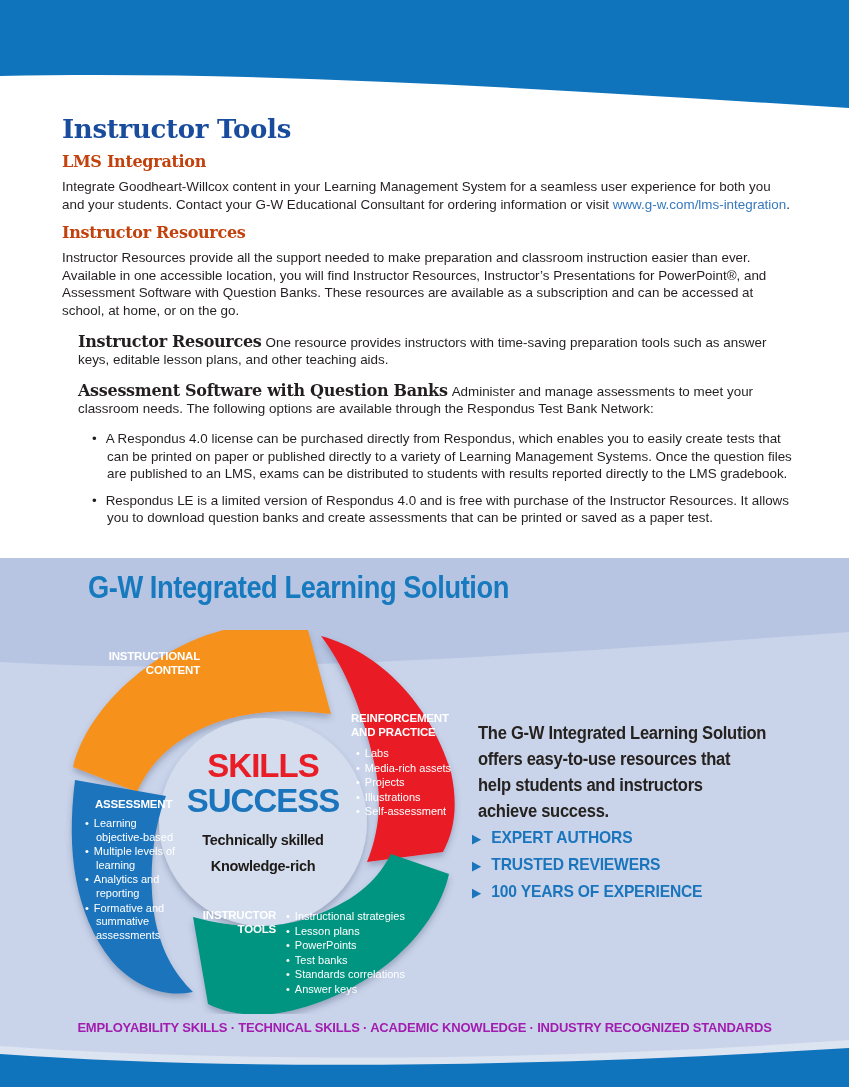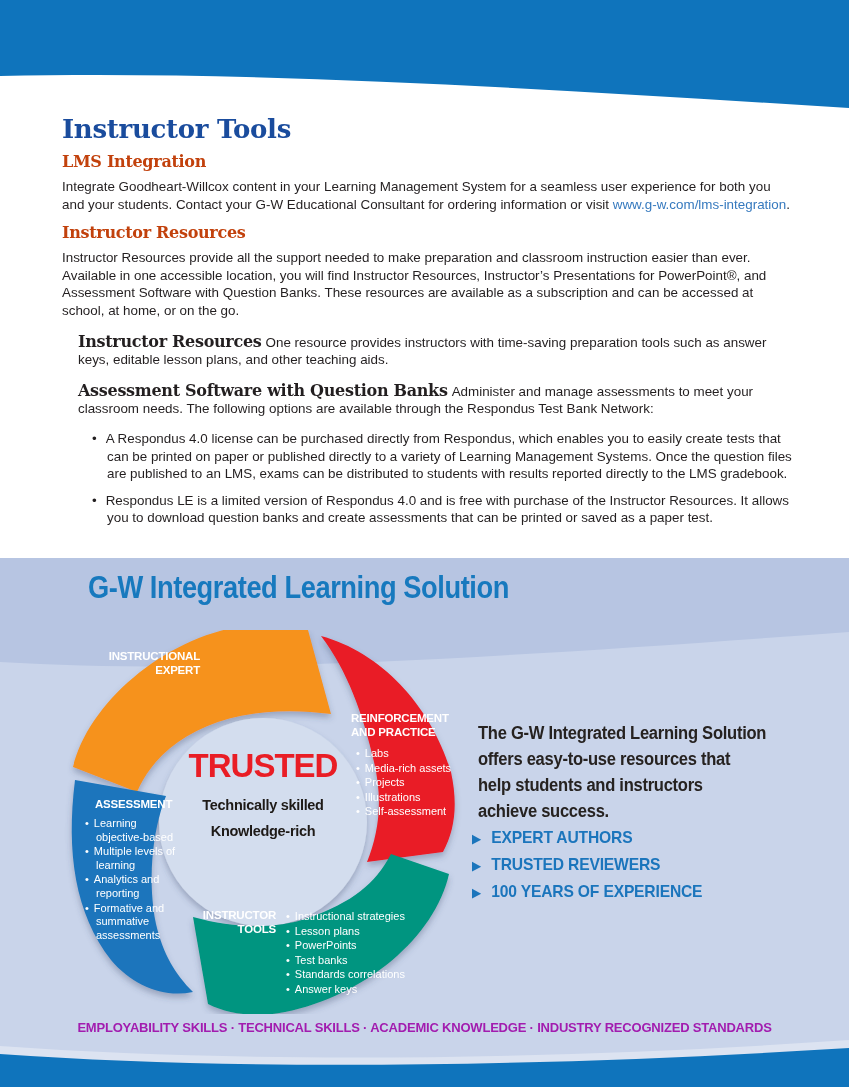--- a/index.html
+++ b/index.html
@@ -100,21 +100,21 @@
         <g transform="translate(203,192)" filter="url(#sh)">
           <circle cx="0" cy="0" r="104" fill="#D3DDEE"></circle>
           <path fill="#F6921E" d="M -190,-55 C -175,-118 -100,-184 -20,-196 C 5,-199 28,-197 45,-192 L 68,-108 C 30,-113 -10,-112 -45,-100 C -85,-86 -112,-62 -126,-30 Z"></path>
           <path fill="#E91D25" d="M 58,-186 C 118,-170 168,-116 188,-50 C 195,-18 192,8 180,30 L 104,40 C 116,10 120,-22 111,-60 C 100,-108 84,-152 58,-186 Z"></path>
           <path fill="#019580" d="M 186,52 C 172,115 102,174 22,190 C -8,196 -35,192 -55,182 L -70,95 C -30,106 10,108 45,96 C 90,80 112,62 128,32 Z"></path>
           <path fill="#1B75BC" d="M -188,-42 C -197,30 -188,92 -152,138 C -130,164 -100,176 -70,170 C -88,152 -100,132 -107,102 C -115,62 -112,12 -97,-26 Z"></path>
         </g>
       </svg>
 
       <div class="petal-block align-r" style="left:28px;top:19px;width:112px;">
-        <div class="petal-label">INSTRUCTIONAL EXPERT</div>
+        <div class="petal-label">INSTRUCTIONAL CONTENT</div>
       </div>
 
       <div class="petal-block" style="left:291px;top:81px;width:118px;">
         <div class="petal-label">REINFORCEMENT AND PRACTICE</div>
       </div>
       <ul class="petal-items petal-block" style="left:296px;top:114px;width:112px;">
           <li>Labs</li>
           <li>Media-rich assets</li>
           <li>Projects</li>
           <li>Illustrations</li>
@@ -137,21 +137,22 @@
       <ul class="petal-items petal-block" style="left:226px;top:277px;width:172px;">
           <li>Instructional strategies</li>
           <li>Lesson plans</li>
           <li>PowerPoints</li>
           <li>Test banks</li>
           <li>Standards correlations</li>
           <li>Answer keys</li>
         </ul>
 
       <div class="center-block">
-        <div class="center-line1">TRUSTED</div>
+        <div class="center-line1">SKILLS</div>
+        <div class="center-line2">SUCCESS</div>
         <div class="center-sub">
             <div>Technically skilled</div>
             <div>Knowledge-rich</div>
           </div>
       </div>
     </div>
 
     <div class="pitch">
         <div>The G-W Integrated Learning Solution</div>
         <div>offers easy-to-use resources that</div>

